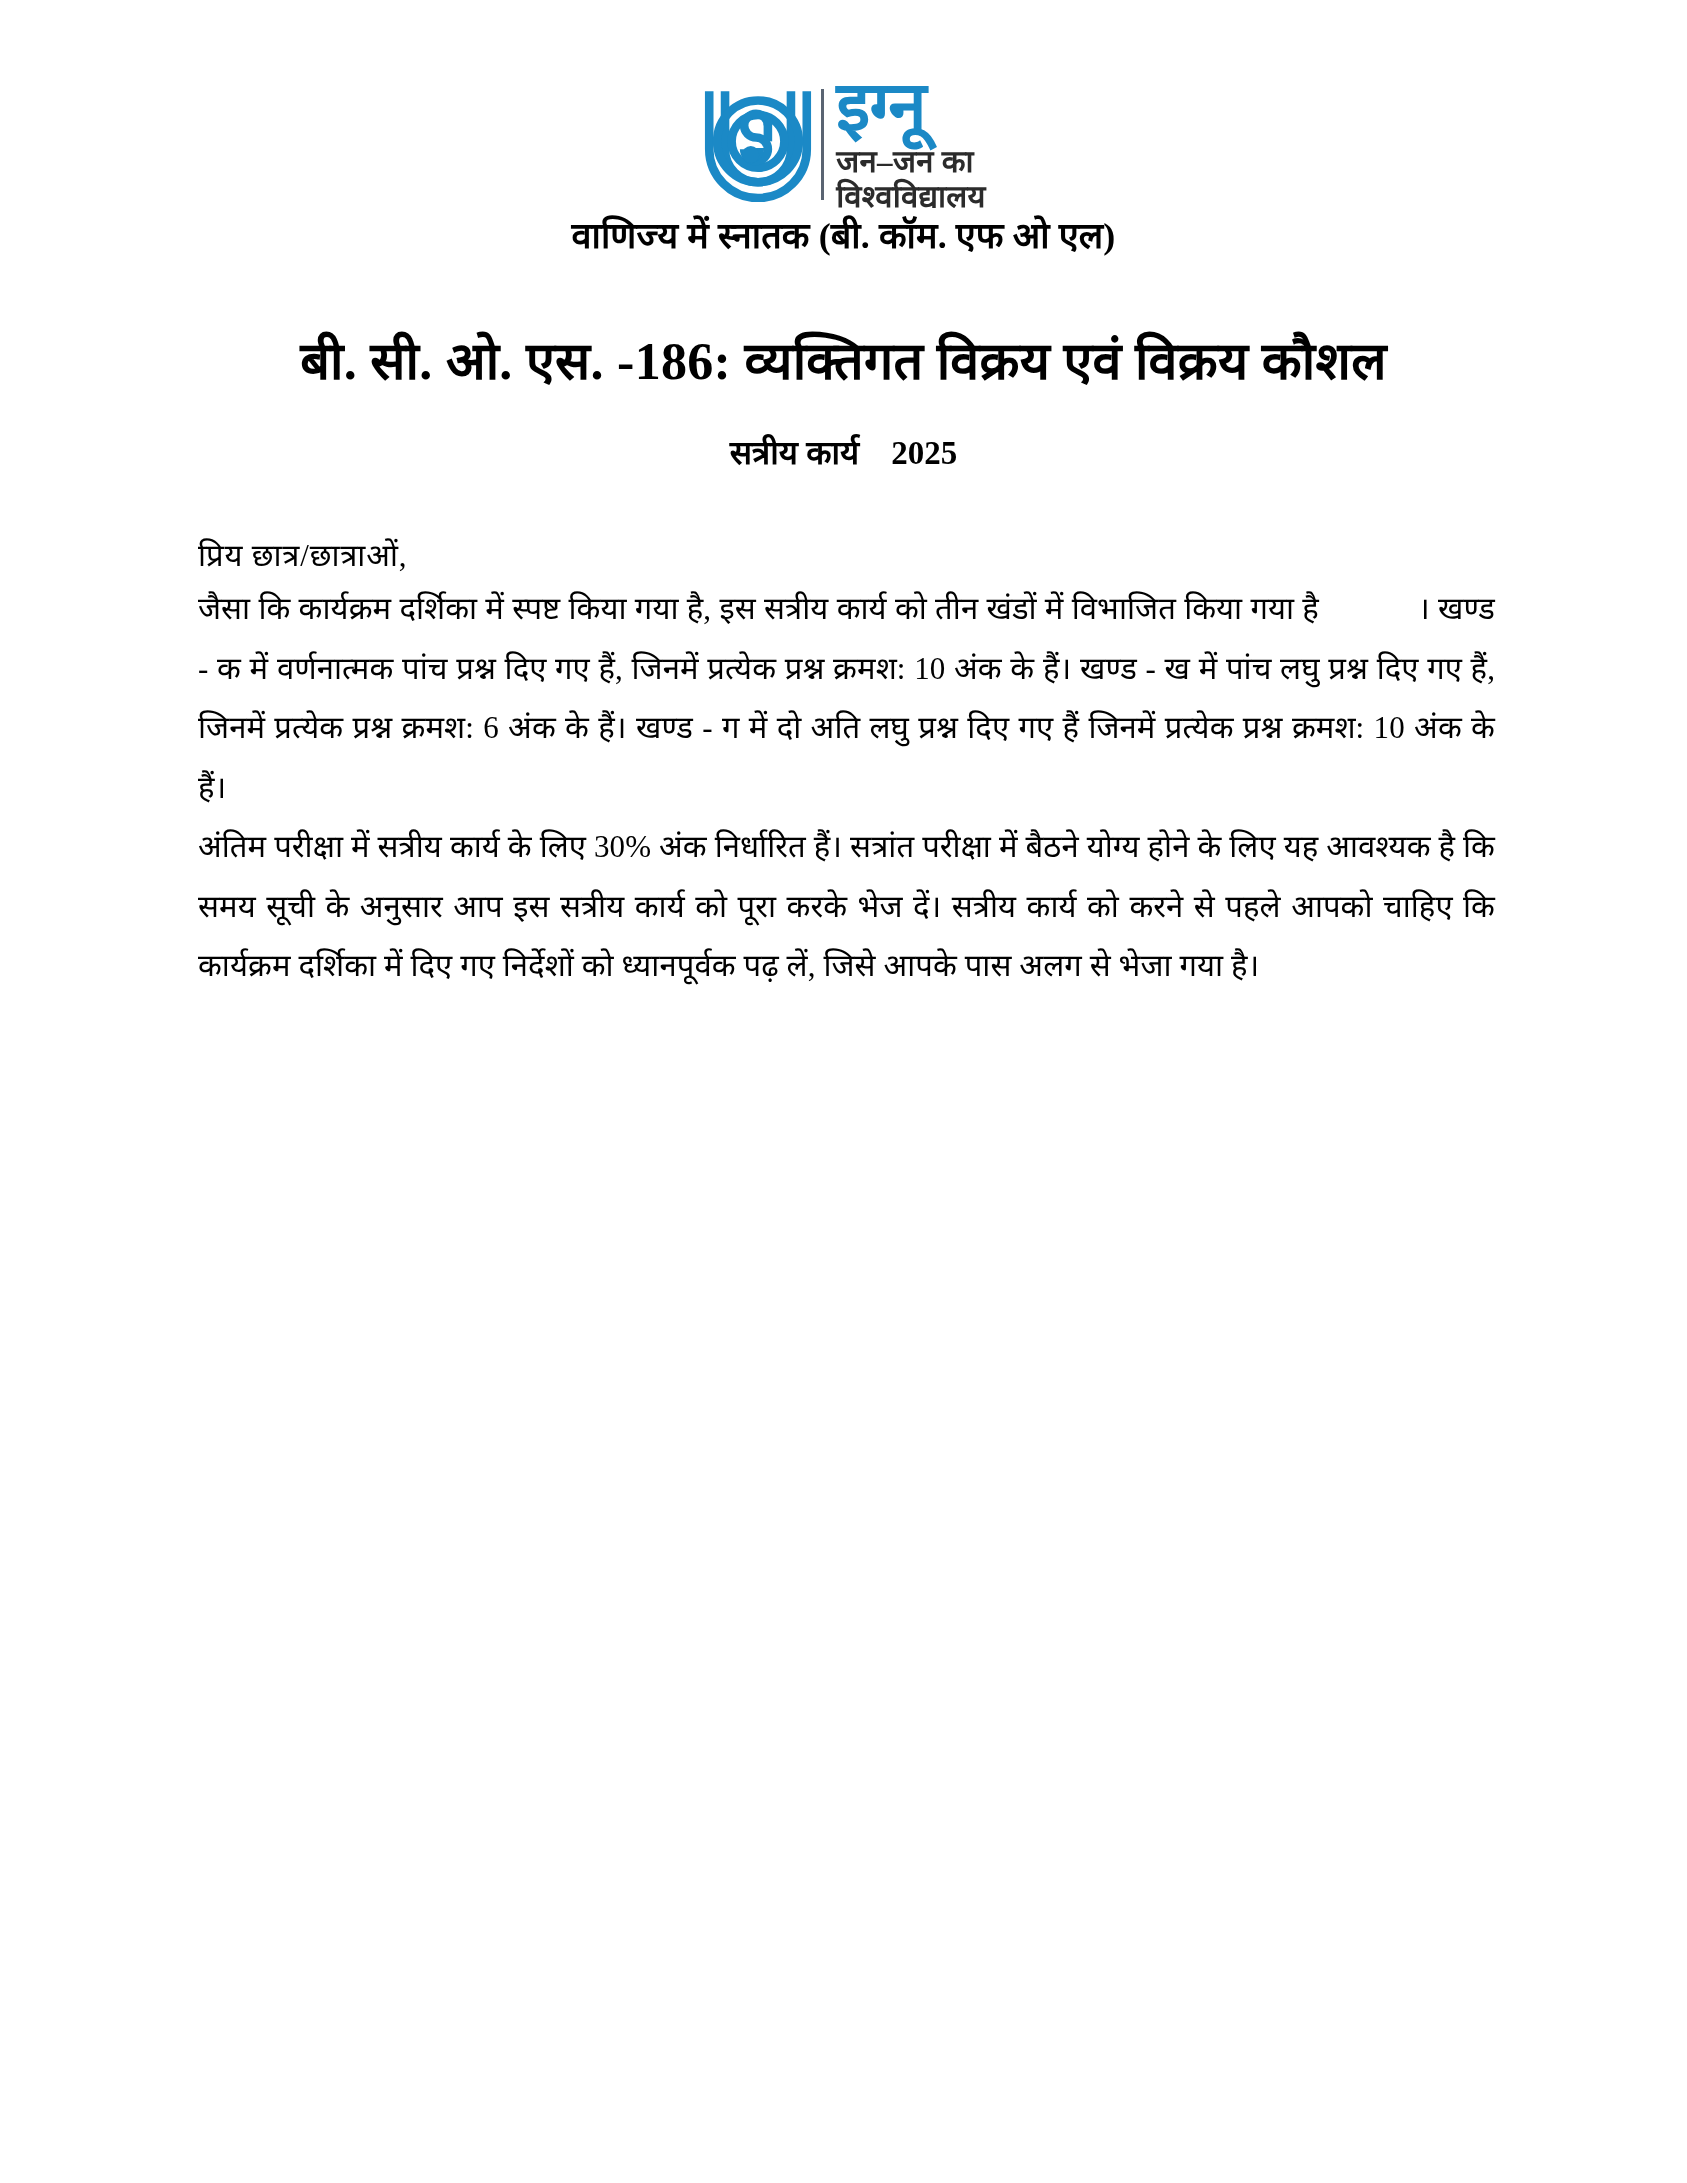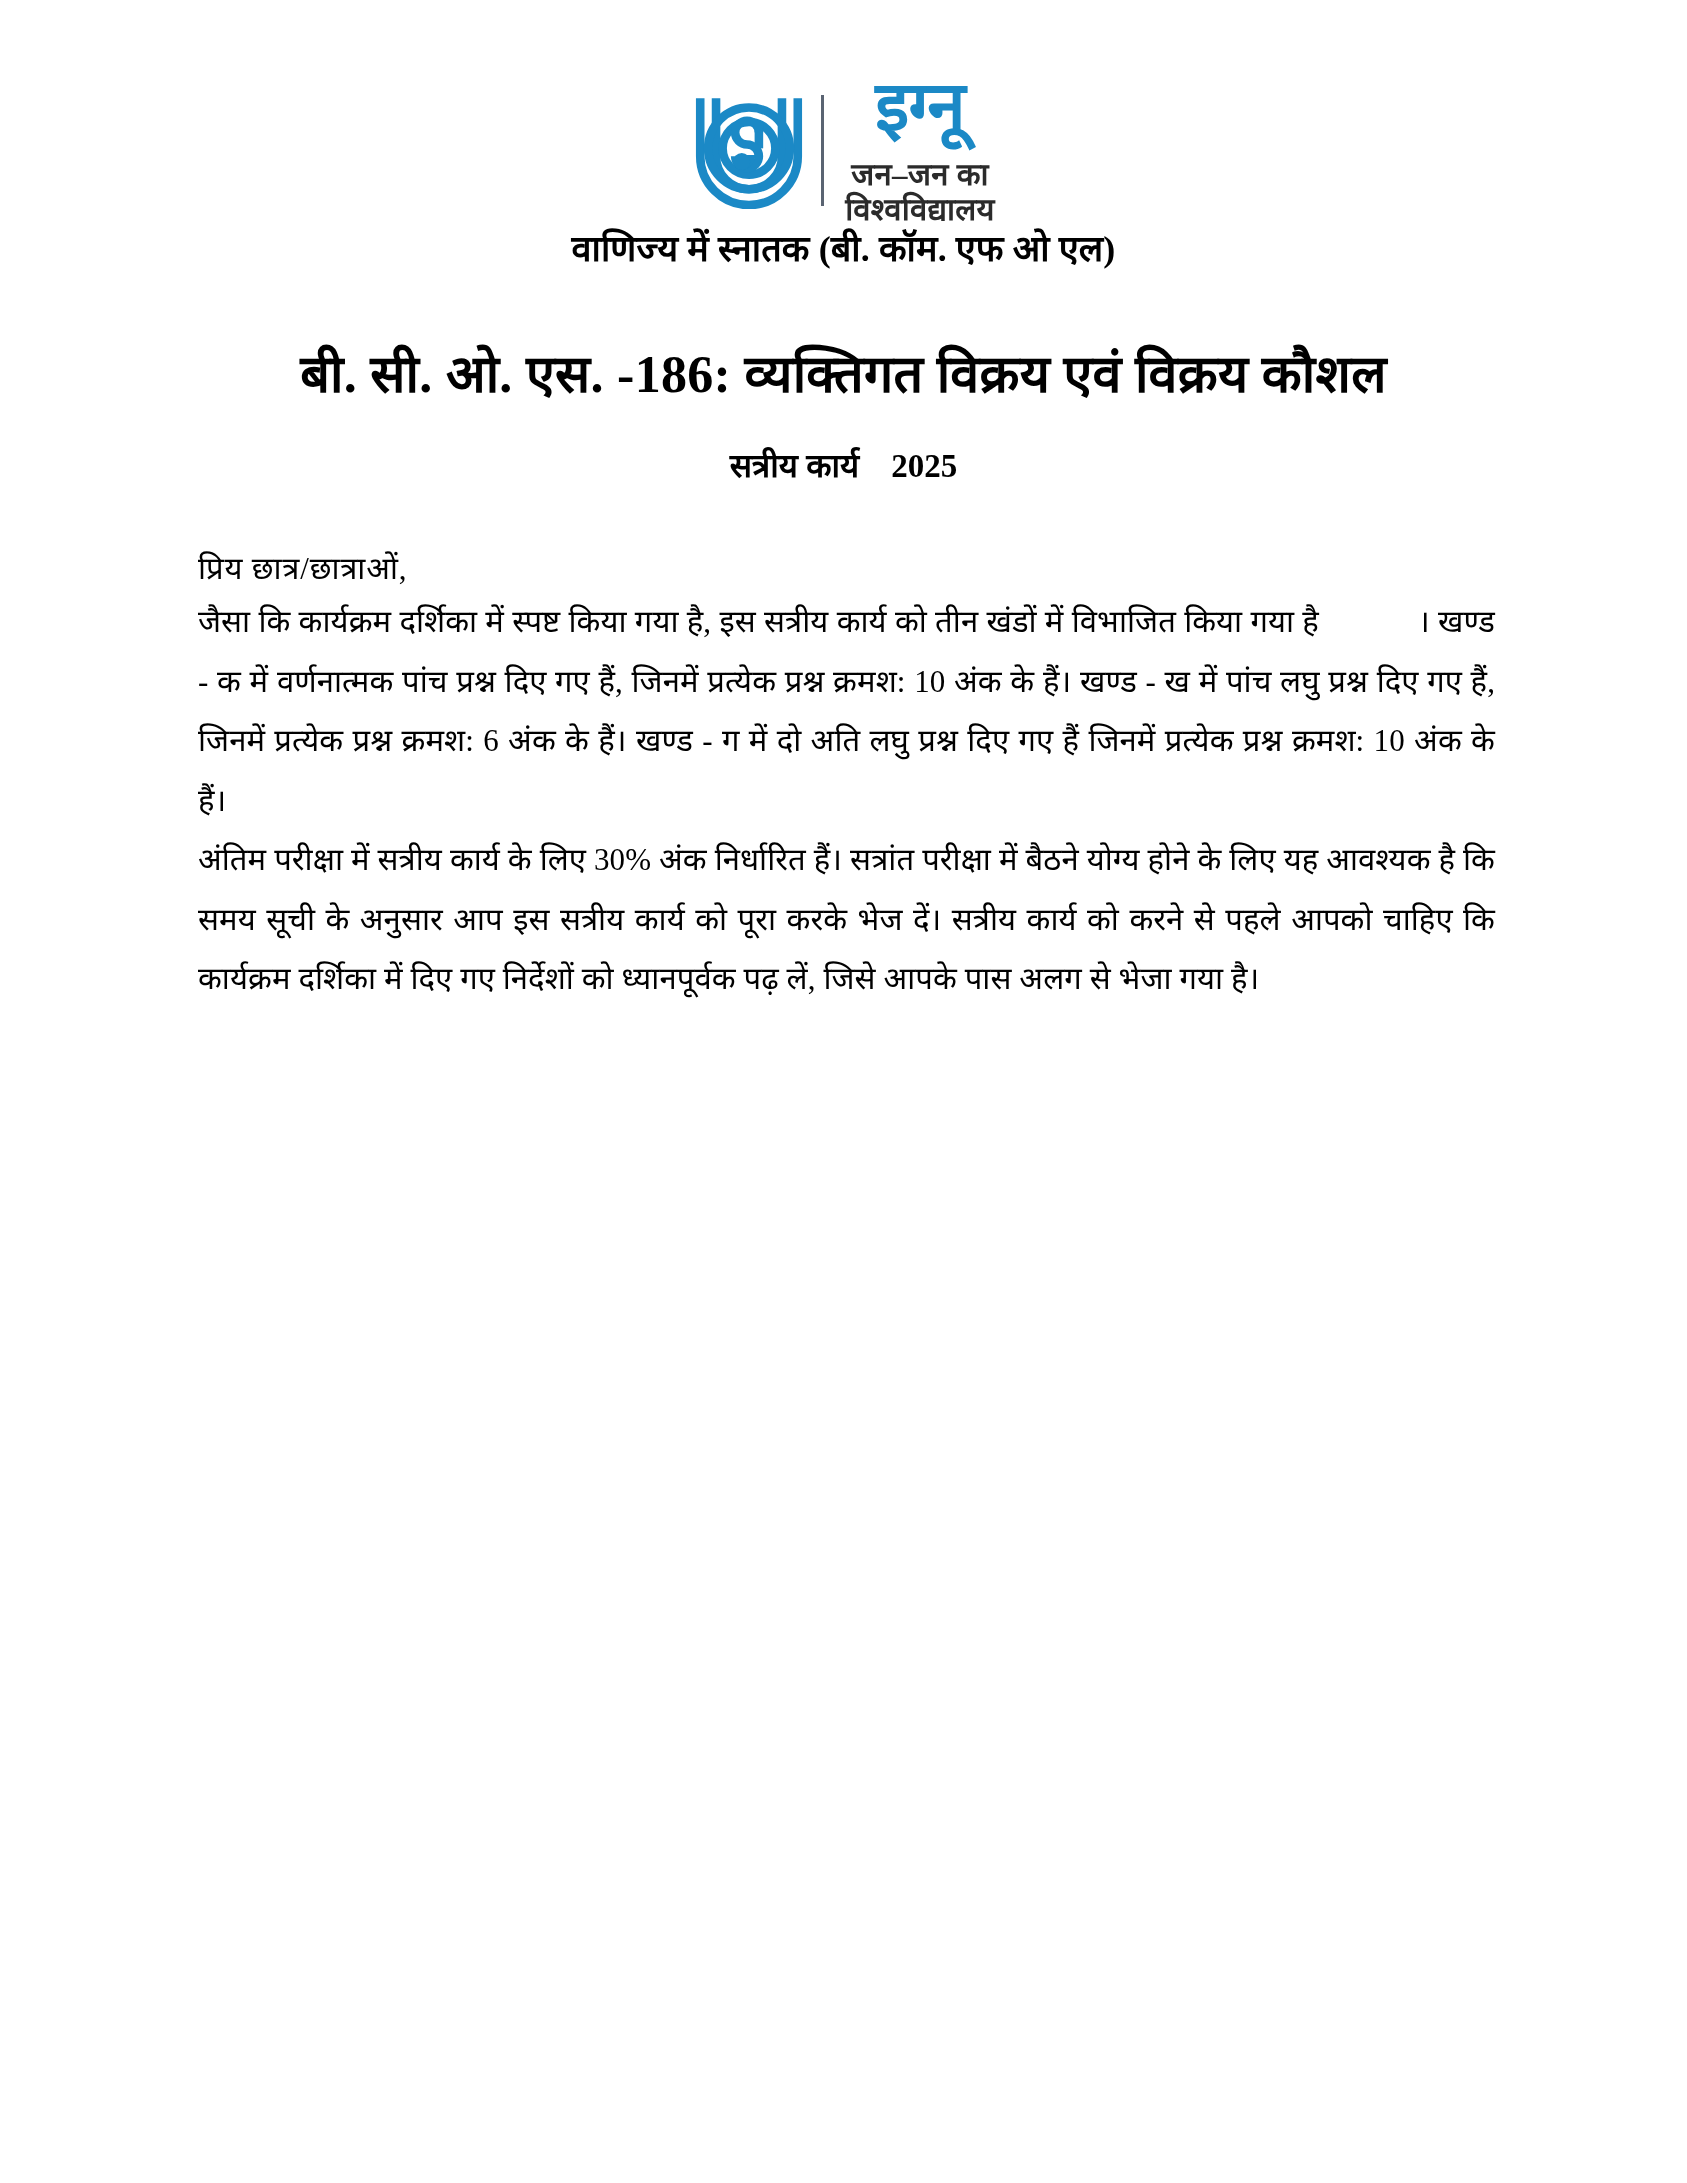--- a/index.html
+++ b/index.html
@@ -30,22 +30,21 @@
   .logo-block {
     width: 100%;
     display: flex;
     justify-content: center;
     align-items: flex-start;
     padding-top: 74px;
   }
   .logo {
     display: flex;
     align-items: center;
-    gap: 12px;
-    text-align: center;
+    gap: 3px;
   }
   .logo-mark {
     width: 114px;
     height: 116px;
     flex: 0 0 auto;
   }
   .logo-divider {
     width: 3.3px;
     height: 111px;
     background: #5a6472;
@@ -68,21 +67,21 @@
     line-height: 0.96;
   }
   .logo-sub1, .logo-sub2 {
     font-family: "Liberation Serif", "DejaVu Serif", serif;
     font-size: 31px;
     font-weight: 600;
     color: #2b2b2b;
     line-height: 1.12;
     letter-spacing: 0.3px;
   }
-  .logo-sub1 { margin-top: 18px; }
+  .logo-sub1 { margin-top: 5px; }
 
   
   .programme-title {
     text-align: center;
     font-family: "Liberation Serif", "DejaVu Serif", serif;
     font-weight: bold;
     font-size: 36px;
     line-height: 1.2;
     letter-spacing: 0.1px;
   }

